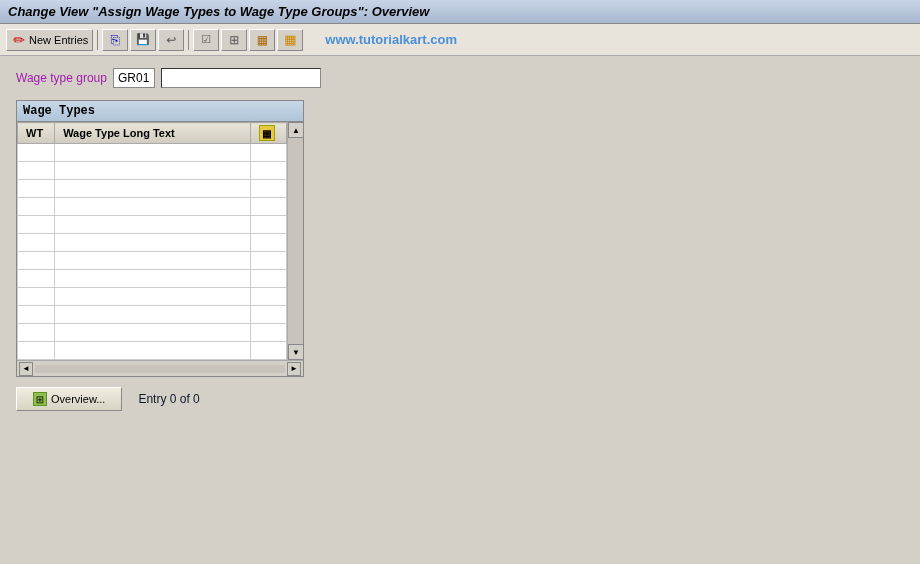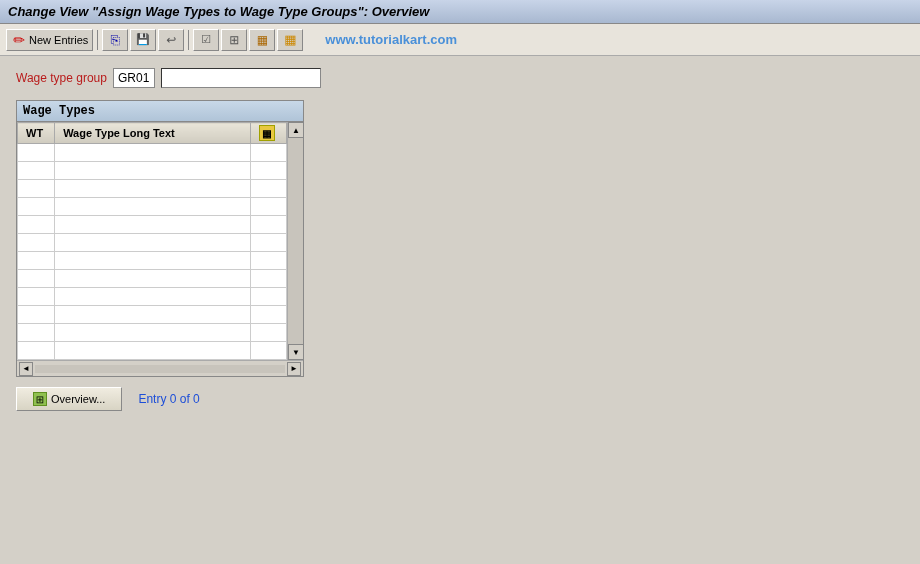--- a/index.html
+++ b/index.html
@@ -81,21 +81,21 @@
     
     .field-row {
       display: flex;
       align-items: center;
       gap: 6px;
       margin-bottom: 12px;
     }
 
     .field-label {
       font-size: 12px;
-      color: #b91c1c;
+      color: #a21caf;
     }
 
     .field-value-box {
       background: #fff;
       border: 1px solid #888;
       padding: 9px 4px;
       font-size: 12px;
       width: 42px;
       height: 20px;
       display: flex;
@@ -244,21 +244,21 @@
       background: #c0d080;
       border: 1px solid #888;
       display: flex;
       align-items: center;
       justify-content: center;
       font-size: 9px;
     }
 
     .entry-info {
       font-size: 12px;
-      color: #1d4ed8;
+      color: #0f172a;
     }
   </style>
 </head>
 <body>
 
 <div class="title-bar">
   <span>Change View "Assign Wage Types to Wage Type Groups": Overview</span>
 </div>
 
 <div class="toolbar">

